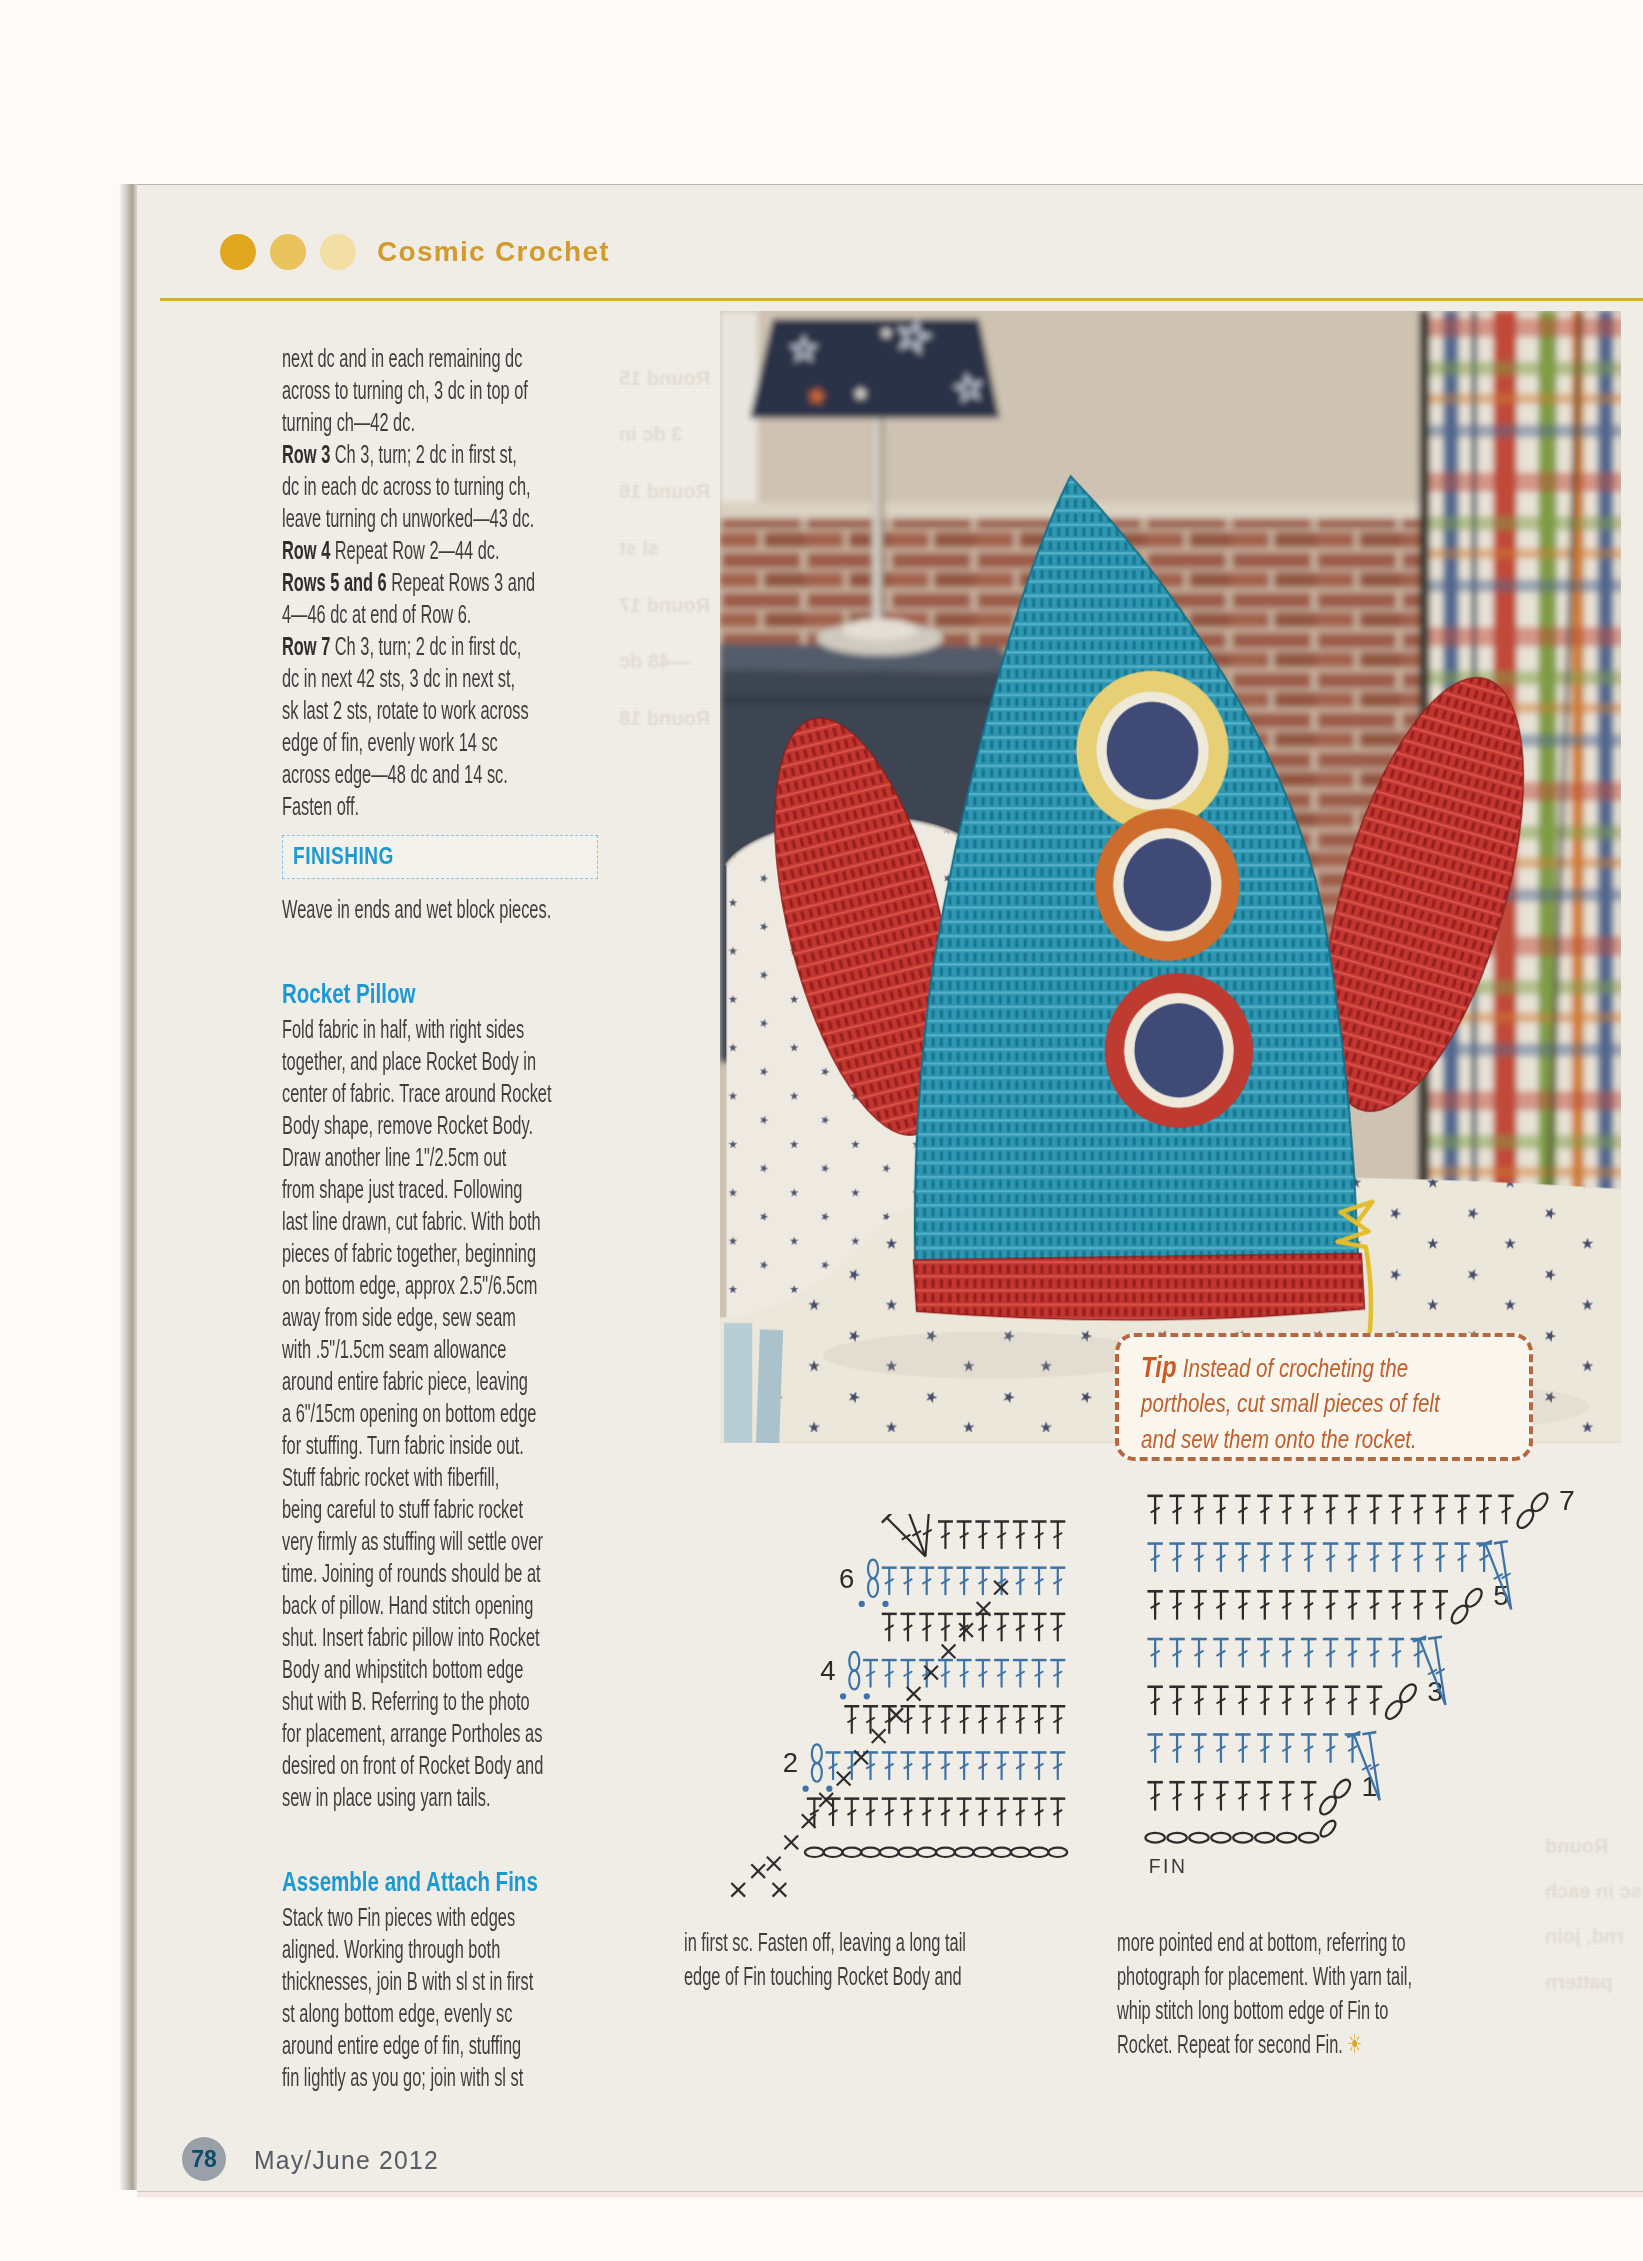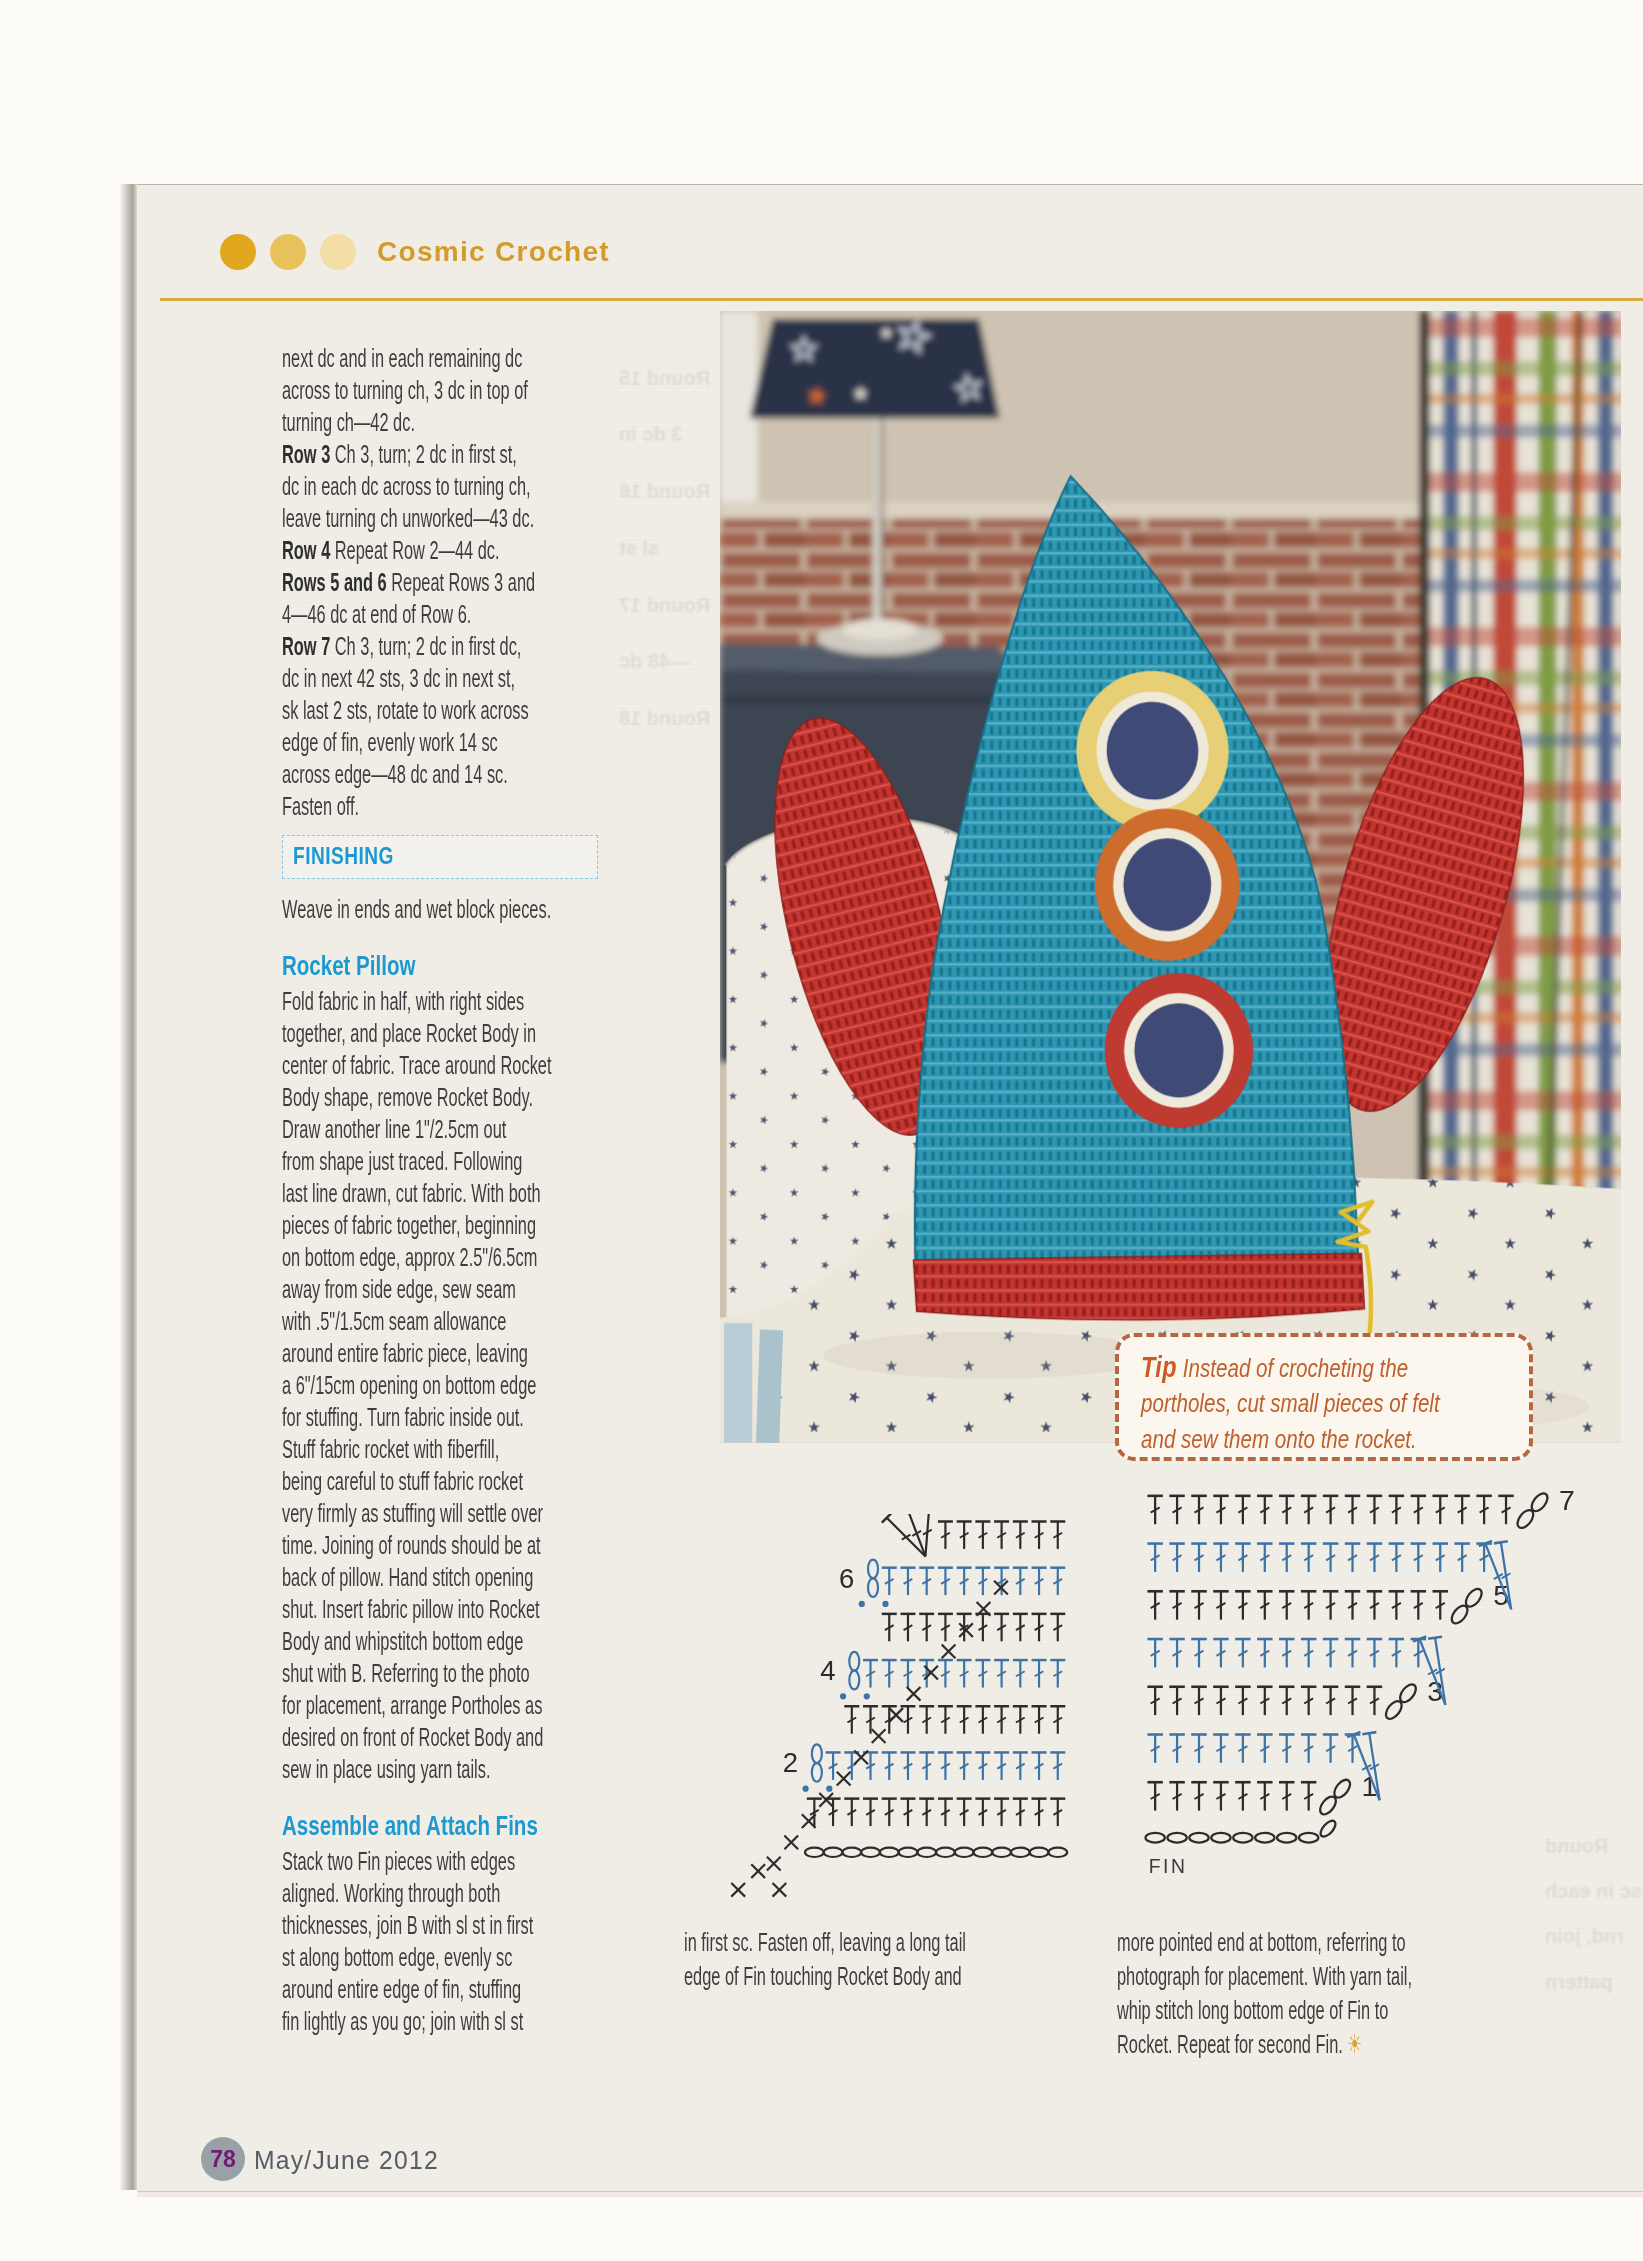--- a/index.html
+++ b/index.html
@@ -34,21 +34,21 @@
     color:#d39b2b;font-weight:600;letter-spacing:1.3px;
   }
   .gold-rule{position:absolute;left:23px;top:113px;width:1483px;height:2.6px;background:#d5a42d;opacity:.9;}
   
   .col-left{position:absolute;left:145px;top:157px;width:309px;color:#3e3e3e;}
   .ln{height:32px;white-space:nowrap;overflow:visible;}
   .ln .s{display:inline-block;transform:scaleX(.63);transform-origin:0 0;
          font-size:26px;line-height:32px;}
   .ln b{font-weight:bold;color:#2e2e2e;}
   .gapblk{height:23px;}
-  .hd{height:37px;white-space:nowrap;}
+  .hd{height:37px;white-space:nowrap;margin-top:28px;}
   .hd .s{display:inline-block;transform:scaleX(.76);transform-origin:0 0;
          font-size:27px;line-height:36px;font-weight:bold;color:#1b99d1;}
   .finish-box{
     margin:13px 8px 14px 0;width:304px;border:1.9px dashed #85c4e6;background:rgba(255,255,255,.25);
     padding:6.4px 0 7.7px 10.3px;
   }
   .finish-box .s{display:inline-block;transform:scaleX(.78);transform-origin:0 0;
     font-size:24.5px;font-weight:bold;color:#1b99d1;letter-spacing:0.6px;}
   
   .ghost{position:absolute;color:#7d6c54;opacity:.14;filter:blur(1.3px);
@@ -69,22 +69,22 @@
   
   .chart{position:absolute;}
   .chart svg{display:block;}
   
   .bcol{position:absolute;top:1740px;color:#3e3e3e;}
   .bcol .ln{height:34px;}
   .bcol .ln .s{line-height:34px;}
   .sun{color:#d9a62a;font-size:26px;}
   
   .pg-circle{
-    position:absolute;left:64px;top:1952px;width:44px;height:44px;border-radius:50%;
-    background:#99a0a7;color:#701a75;font-weight:bold;font-size:23px;
+    position:absolute;left:45px;top:1952px;width:44px;height:44px;border-radius:50%;
+    background:#99a0a7;color:#0c4a6e;font-weight:bold;font-size:23px;
     display:flex;align-items:center;justify-content:center;
   }
   .issue{
     position:absolute;left:117px;top:1960px;font-size:26px;color:#565c63;
     letter-spacing:1.3px;transform:scaleX(.95);transform-origin:0 0;white-space:nowrap;
   }
 </style>
 </head>
 <body>
 

